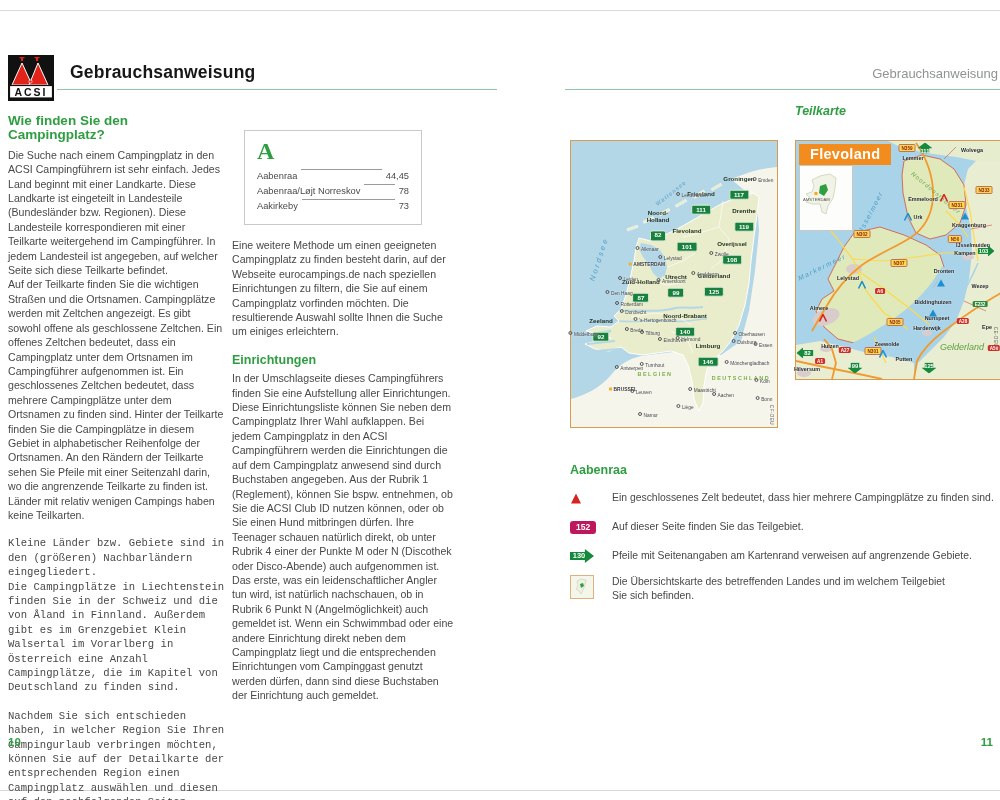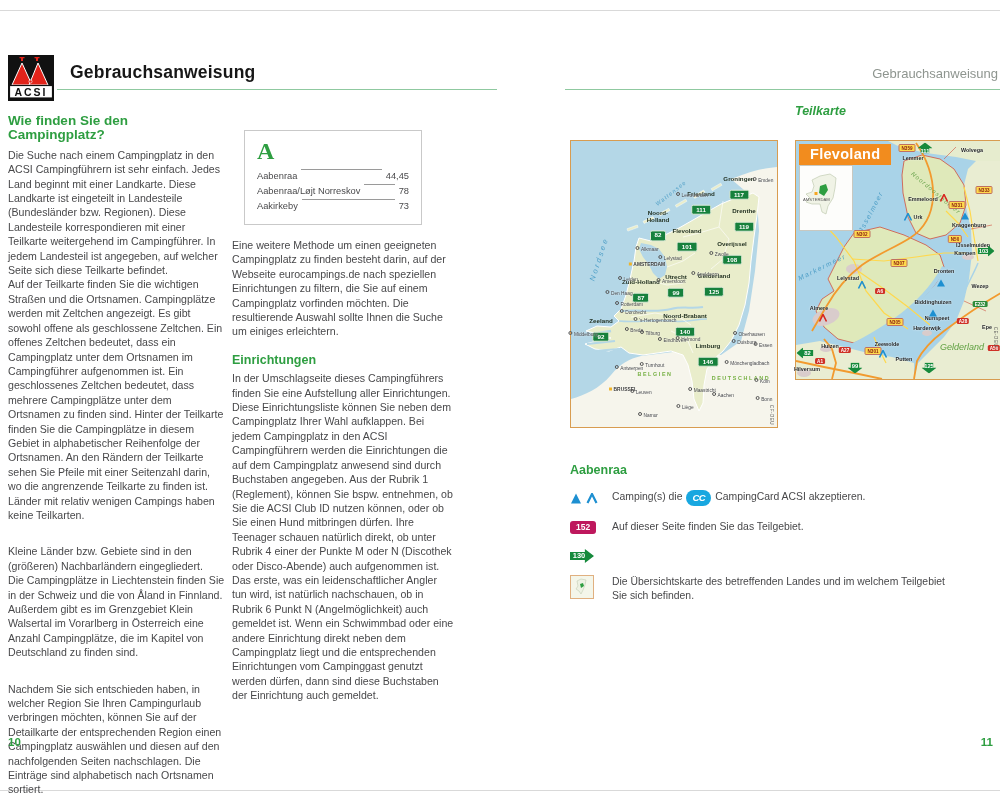--- a/index.html
+++ b/index.html
@@ -7,21 +7,21 @@
         font-family:"Liberation Sans",sans-serif;color:#414042;}
   .hrule{position:absolute;height:1px;background:#d9d9d9;left:0;width:1000px;}
   .greenrule{position:absolute;height:1px;background:#8fc9a0;}
   
   .logo{position:absolute;left:8px;top:55px;width:46px;height:46px;}
   .title{position:absolute;left:70px;top:62px;font-size:17.5px;font-weight:bold;color:#171717;letter-spacing:.2px;}
   .runhead{position:absolute;right:2px;top:66px;font-size:13px;color:#8e958f;}
   
   .col{position:absolute;font-size:10.6px;line-height:14.4px;color:#48484a;}
   .col p{margin:0;white-space:pre-line;}
-  .col p.gap{margin-top:22px;}
+  .col p.gap{margin-top:14px;font-family:Liberation Mono, monospace;}
   .col h2{margin:0 0 5px 0;font-size:13.5px;color:#2e9e41;font-weight:bold;}
   .col h3{margin:14px 0 4px 0;font-size:12.5px;color:#2e9e41;font-weight:bold;}
   #col1{left:8px;top:114px;width:217px;}
   #col2{left:232px;top:120px;width:222px;}
   .index-box{margin:10px 0 13px 12px;width:152px;border:1px solid #c9c9c9;padding:8px 12px 10px 12px;background:#fff;}
   .index-letter{font-family:"Liberation Serif",serif;font-size:24px;font-weight:bold;color:#2e9e41;line-height:24px;margin-bottom:6px;}
   .index-row{display:flex;align-items:flex-start;font-size:9.3px;line-height:15px;color:#4a4a4c;}
   .index-leader{flex:1;border-bottom:1px solid #9a9a9a;margin:0 4px 3px 4px;min-width:8px;}
   .pageno{position:absolute;top:736px;font-size:11.5px;font-weight:bold;color:#2e9e41;}
   
@@ -364,39 +364,39 @@
           <path d="M0.5,7.5 L4.5,0.5 L8.5,7.5 Z" fill="#1d8fd1"></path>
         </svg></div>
       <div class="ml tent_bo" style="left: 87px; top: 212px;"><svg width="9" height="8" viewBox="0 0 9 8">
           <path d="M1,7.5 L4.5,0.5 L8,7.5" fill="none" stroke="#1d8fd1" stroke-width="1.6"></path>
         </svg></div>
       <div class="ml edge" style="left: 199px; top: 196px; transform: translate(-50%, -50%) rotate(90deg);">CE-DEU</div>
     </div>
 
   <div class="maphead" style="left:570px;top:463px;">Aabenraa</div>
   <div class="legend">
-    <div class="lrow" id="bluerow">
+    <div class="lrow">
       <span class="licon">
-        <svg width="30" height="11" viewBox="0 0 30 11">
-          <path d="M1,10.5 L6,0.5 L11,10.5 Z" fill="#1d8fd1"></path>
-          <path d="M17.5,10 L22,1 L26.5,10" fill="none" stroke="#1d8fd1" stroke-width="2.2"></path>
-        </svg>
+        <svg width="12" height="11" viewBox="0 0 12 11">
+            <path d="M1,10.5 L6,0.5 L11,10.5 Z" fill="#d6251d"></path>
+          </svg>
       </span>
-      <span class="ltext"><span>Camping(s) die</span><span class="ccbadge">CC</span><span>CampingCard ACSI akzeptieren.</span></span>
+      <span class="ltext">Ein geschlossenes Zelt bedeutet, dass hier mehrere Campingplätze zu finden sind.</span>
     </div>
     <div class="lrow">
       <span class="licon">
           <span class="lbadge">152</span>
         </span>
       <span class="ltext">Auf dieser Seite finden Sie das Teilgebiet.</span>
     </div>
     <div class="lrow">
       <span class="licon">
           <span class="larrow">130</span>
         </span>
+      <span class="ltext">Pfeile mit Seitenangaben am Kartenrand verweisen auf angrenzende Gebiete.</span>
     </div>
     <div class="lrow">
       <span class="licon">
         <span class="minimap"><svg width="22" height="22" viewBox="0 0 22 22">
           <path d="M6,5 L10,3 L15,4 L14,9 L12,14 L10,18 L8,15 L5,13 L7,10 Z" fill="#eef2e4" stroke="#b8c4a8" stroke-width=".5"></path>
           <path d="M9,8 L12,7 L13,10 L10,12 Z" fill="#2e9e41"></path>
         </svg></span>
       </span>
       <span class="ltext">Die Übersichtskarte des betreffenden Landes und im welchem Teilgebiet
 Sie sich befinden.</span>

